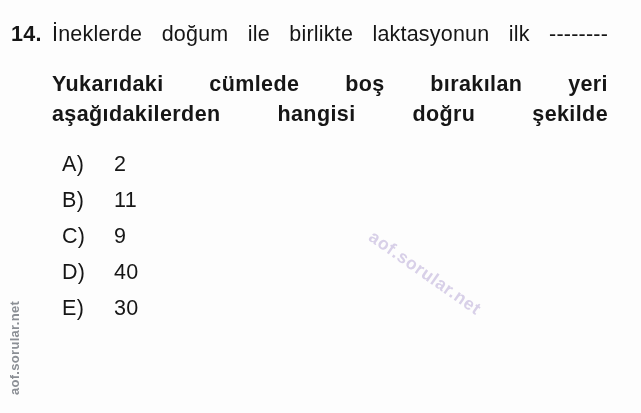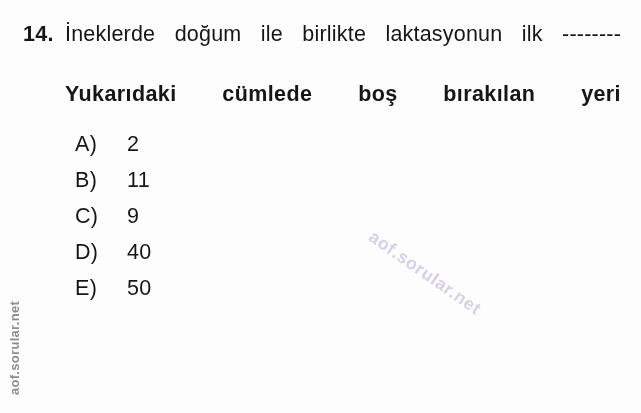--- a/index.html
+++ b/index.html
@@ -8,41 +8,41 @@
     position: relative;
     width: 641px;
     height: 413px;
     background: #fdfdfd;
     overflow: hidden;
     font-family: "Liberation Sans", sans-serif;
     color: #161616;
   }
   .qnum {
     position: absolute;
-    left: 23px;
+    left: 11px;
     top: 20px;
     width: 38px;
     font-size: 21.5px;
     line-height: 28px;
     font-weight: 700;
     letter-spacing: 0.3px;
   }
   .qcol {
     position: absolute;
-    left: 65px;
+    left: 52px;
     top: 20px;
     width: 556px;
   }
   .stem {
     font-size: 21.5px;
     line-height: 28px;
     letter-spacing: 0.2px;
   }
   .prompt {
-    margin-top: 31px;
+    margin-top: 21px;
     font-size: 21.5px;
     line-height: 30px;
     font-weight: 700;
     letter-spacing: 0.4px;
   }
   .line { display: block; }
   .line.justified {
     text-align: justify;
     text-align-last: justify;
   }
@@ -98,20 +98,21 @@
   <div class="qnum">14.</div>
 
   <div class="qcol">
 
     <div class="stem">
       <span class="line justified">İneklerde doğum ile birlikte laktasyonun ilk --------</span>
     </div>
 
     <div class="prompt">
       <span class="line justified">Yukarıdaki cümlede boş bırakılan yeri</span>
+      <span class="line justified">aşağıdakilerden hangisi doğru şekilde</span>
     </div>
 
     <div class="options">
 
       <div class="option">
         <span class="letter">A)</span>
         <span class="value">2</span>
       </div>
 
       <div class="option">
@@ -124,18 +125,18 @@
         <span class="value">9</span>
       </div>
 
       <div class="option">
         <span class="letter">D)</span>
         <span class="value">40</span>
       </div>
 
       <div class="option">
         <span class="letter">E)</span>
-        <span class="value">50</span>
+        <span class="value">30</span>
       </div>
 
     </div>
   </div>
 </div>
 
 </body></html>

